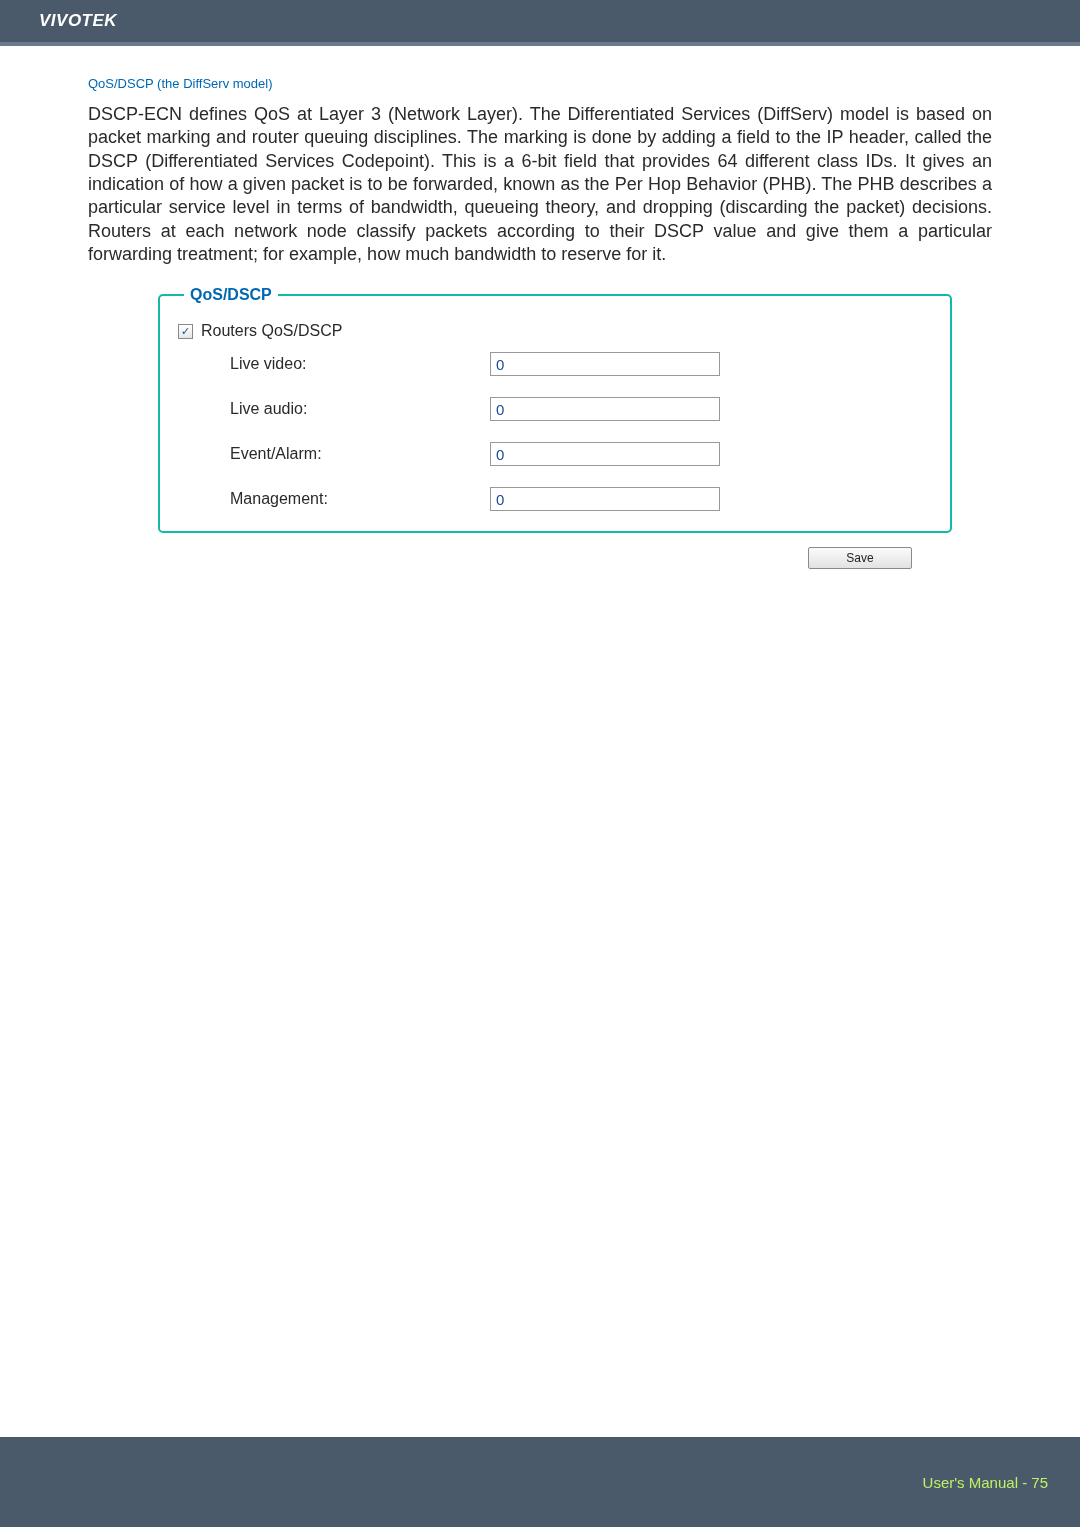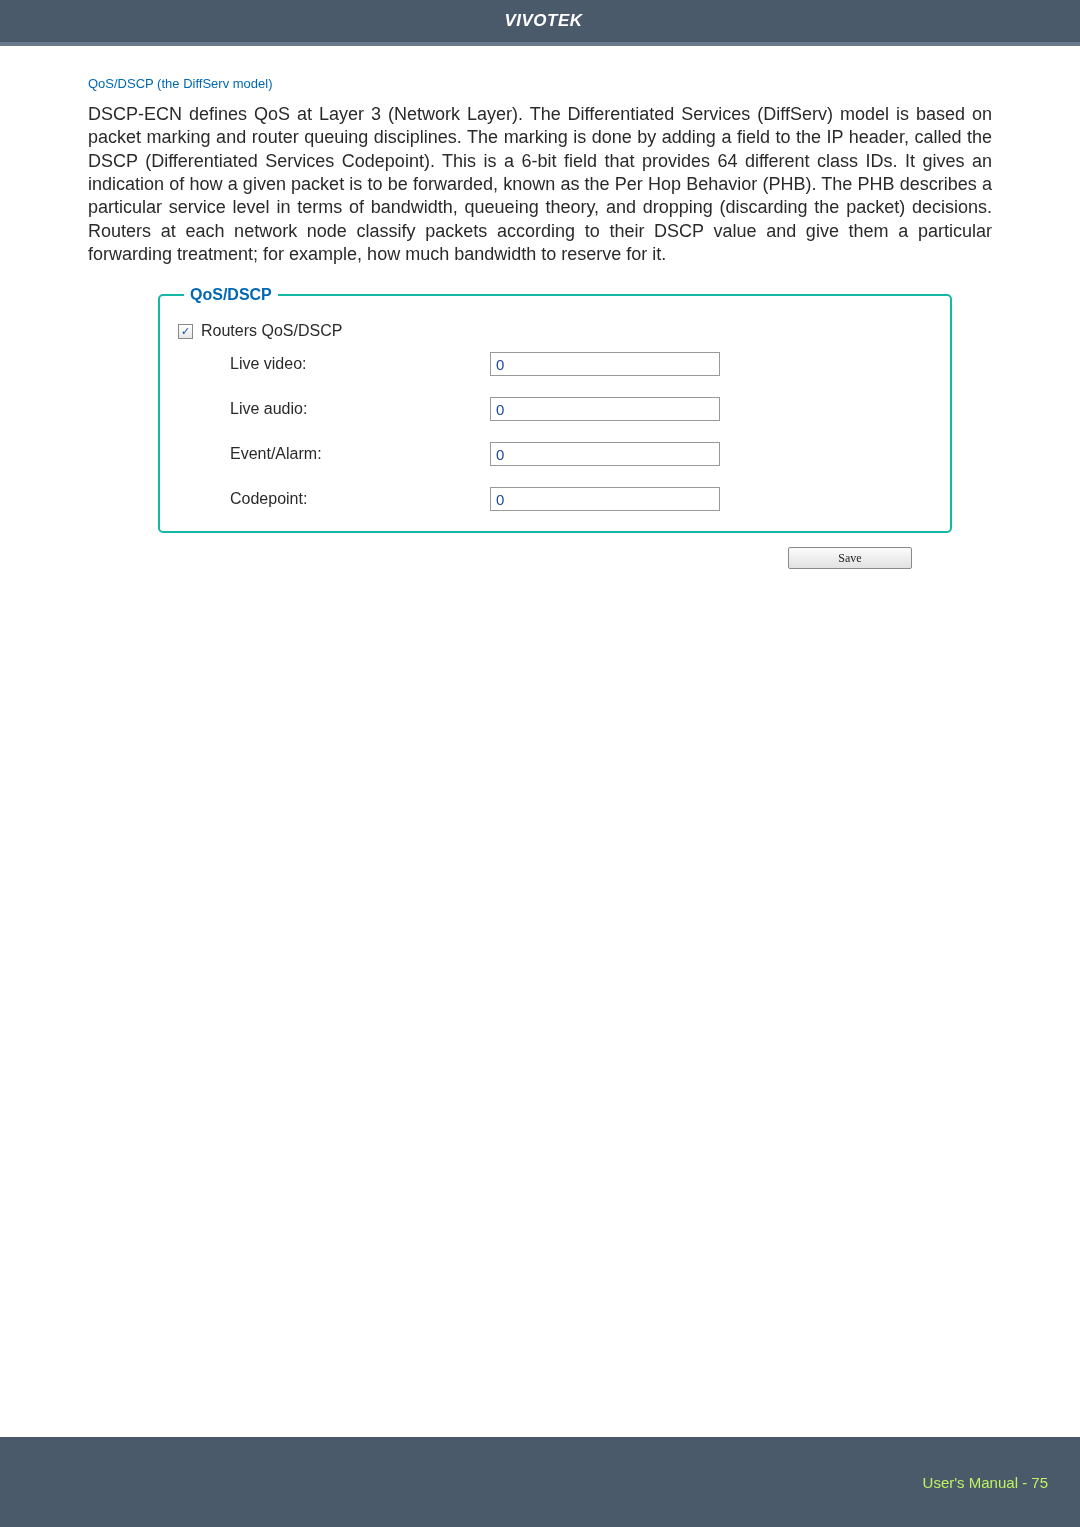--- a/index.html
+++ b/index.html
@@ -16,21 +16,21 @@
     top: 0;
     left: 0;
     right: 0;
     bottom: 0;
   }
   .header-bar {
     background: #4a5a6a;
     height: 42px;
     display: flex;
     align-items: center;
-    justify-content: center;
+    justify-content: flex-start;
     padding-right: 32px;
     padding-left: 39px;
   }
   .brand {
     color: #ffffff;
     font-style: italic;
     font-weight: bold;
     font-size: 17px;
     letter-spacing: 0.5px;
   }
@@ -108,29 +108,28 @@
     padding: 2px 5px;
     font-size: 15px;
     color: #1a4a9a;
   }
   .save-row {
     display: flex;
     justify-content: flex-end;
     margin: 14px 40px 0 0;
   }
   .save-btn {
-    width: 124px;
+    width: 104px;
     height: 22px;
     border: 1px solid #8a8a8a;
     background: linear-gradient(#fbfbfb,#e2e2e2);
     font-size: 12px;
     color: #222;
     border-radius: 2px;
     cursor: pointer;
-    font-family: Liberation Serif, serif;
   }
   .footer-bar {
     position: absolute;
     bottom: 0;
     left: 0;
     right: 0;
     height: 90px;
     background: #4a5a6a;
     display: flex;
     align-items: center;
@@ -171,21 +170,21 @@
           </div>
           <div class="row">
             <span class="row-label">Live audio:</span>
             <input type="text" value="0" style="">
           </div>
           <div class="row">
             <span class="row-label">Event/Alarm:</span>
             <input type="text" value="0" style="">
           </div>
           <div class="row">
-            <span class="row-label">Codepoint:</span>
+            <span class="row-label">Management:</span>
             <input type="text" value="0" style="">
           </div>
         </div>
       </fieldset>
 
       <div class="save-row">
         <button class="save-btn">Save</button>
       </div>
     </div>
   </div>

